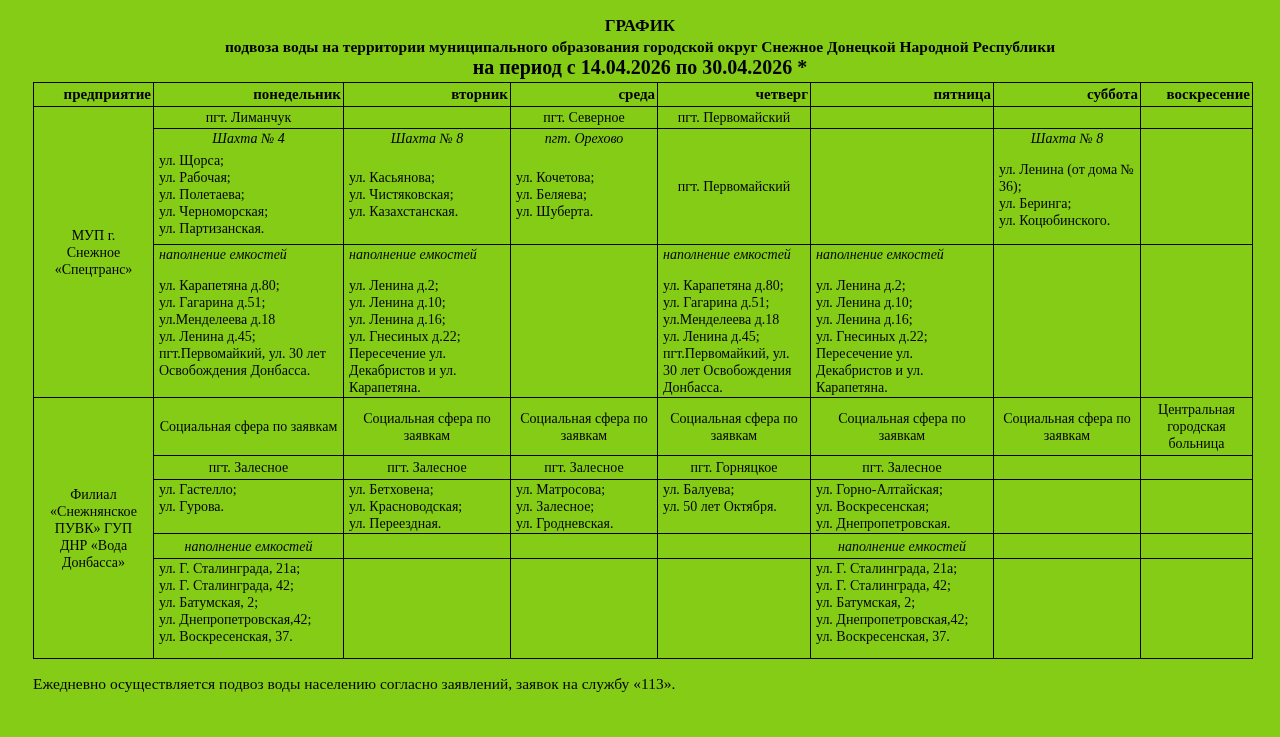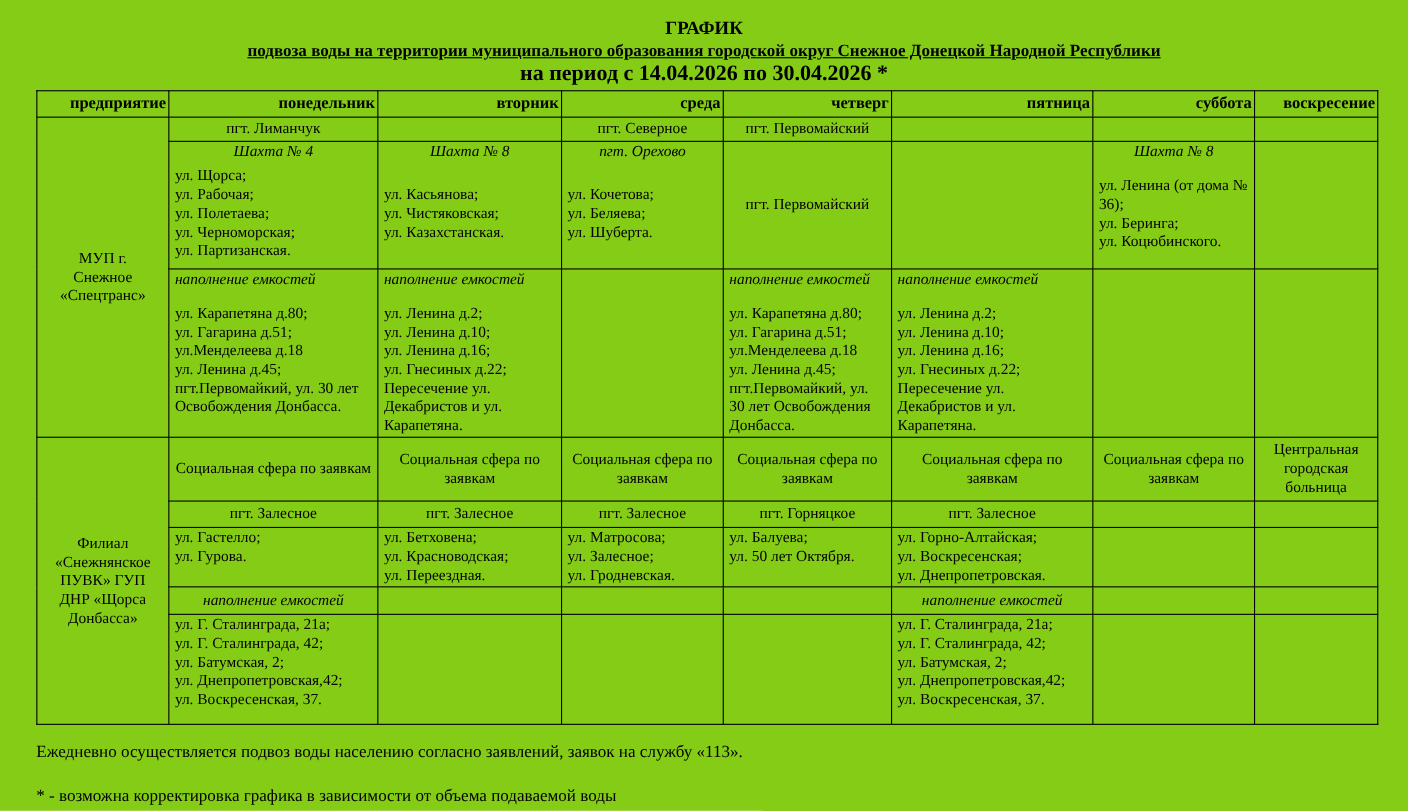--- a/index.html
+++ b/index.html
@@ -9,21 +9,21 @@
     background: #ffffff;
     color: #000000;
     font-family: "Liberation Serif", "DejaVu Serif", serif;
     overflow: hidden;
   }
   .page { position: relative; width: 1280px; height: 737px; background: #84cc16; }
 
   
   .title-block { text-align: center; padding-top: 15px; font-weight: bold; }
   .t1 { font-size: 17px; line-height: 21px; }
-  .t2 { font-size: 15.5px; line-height: 21px; text-decoration: underline; }
+  .t2 { font-size: 15.5px; line-height: 21px; }
   .t3 { font-size: 20px; line-height: 21px; }
 
   
   table.schedule {
     border-collapse: collapse;
     table-layout: fixed;
     margin: 4px 0 0 33px;
     width: 1219px;
   }
   td, th {
@@ -185,21 +185,21 @@
 Пересечение ул. Декабристов и ул. Карапетяна.</div>
       </td>
       <td></td>
       <td></td>
     </tr>
 
     <tr style="height:58px">
       <td rowspan="5" class="ent">Филиал
 «Снежнянское
 ПУВК» ГУП
-ДНР «Щорса
+ДНР «Вода
 Донбасса»</td>
       <td class="settle">Социальная сфера по заявкам</td>
       <td class="settle">Социальная сфера по заявкам</td>
       <td class="settle">Социальная сфера по заявкам</td>
       <td class="settle">Социальная сфера по заявкам</td>
       <td class="settle">Социальная сфера по заявкам</td>
       <td class="settle">Социальная сфера по заявкам</td>
       <td class="settle prewrap">Центральная
 городская
 больница</td>
@@ -258,16 +258,15 @@
 ул. Днепропетровская,42;
 ул. Воскресенская, 37.</td>
       <td></td>
       <td></td>
     </tr>
   </tbody>
     </table>
 
   <div class="notes">
     <p class="n1">Ежедневно осуществляется подвоз воды населению согласно заявлений, заявок на службу «113».</p>
-    <p class="n2">* - возможна корректировка графика в зависимости от объема подаваемой воды</p>
   </div>
 
 </div>
 
 </body></html>

